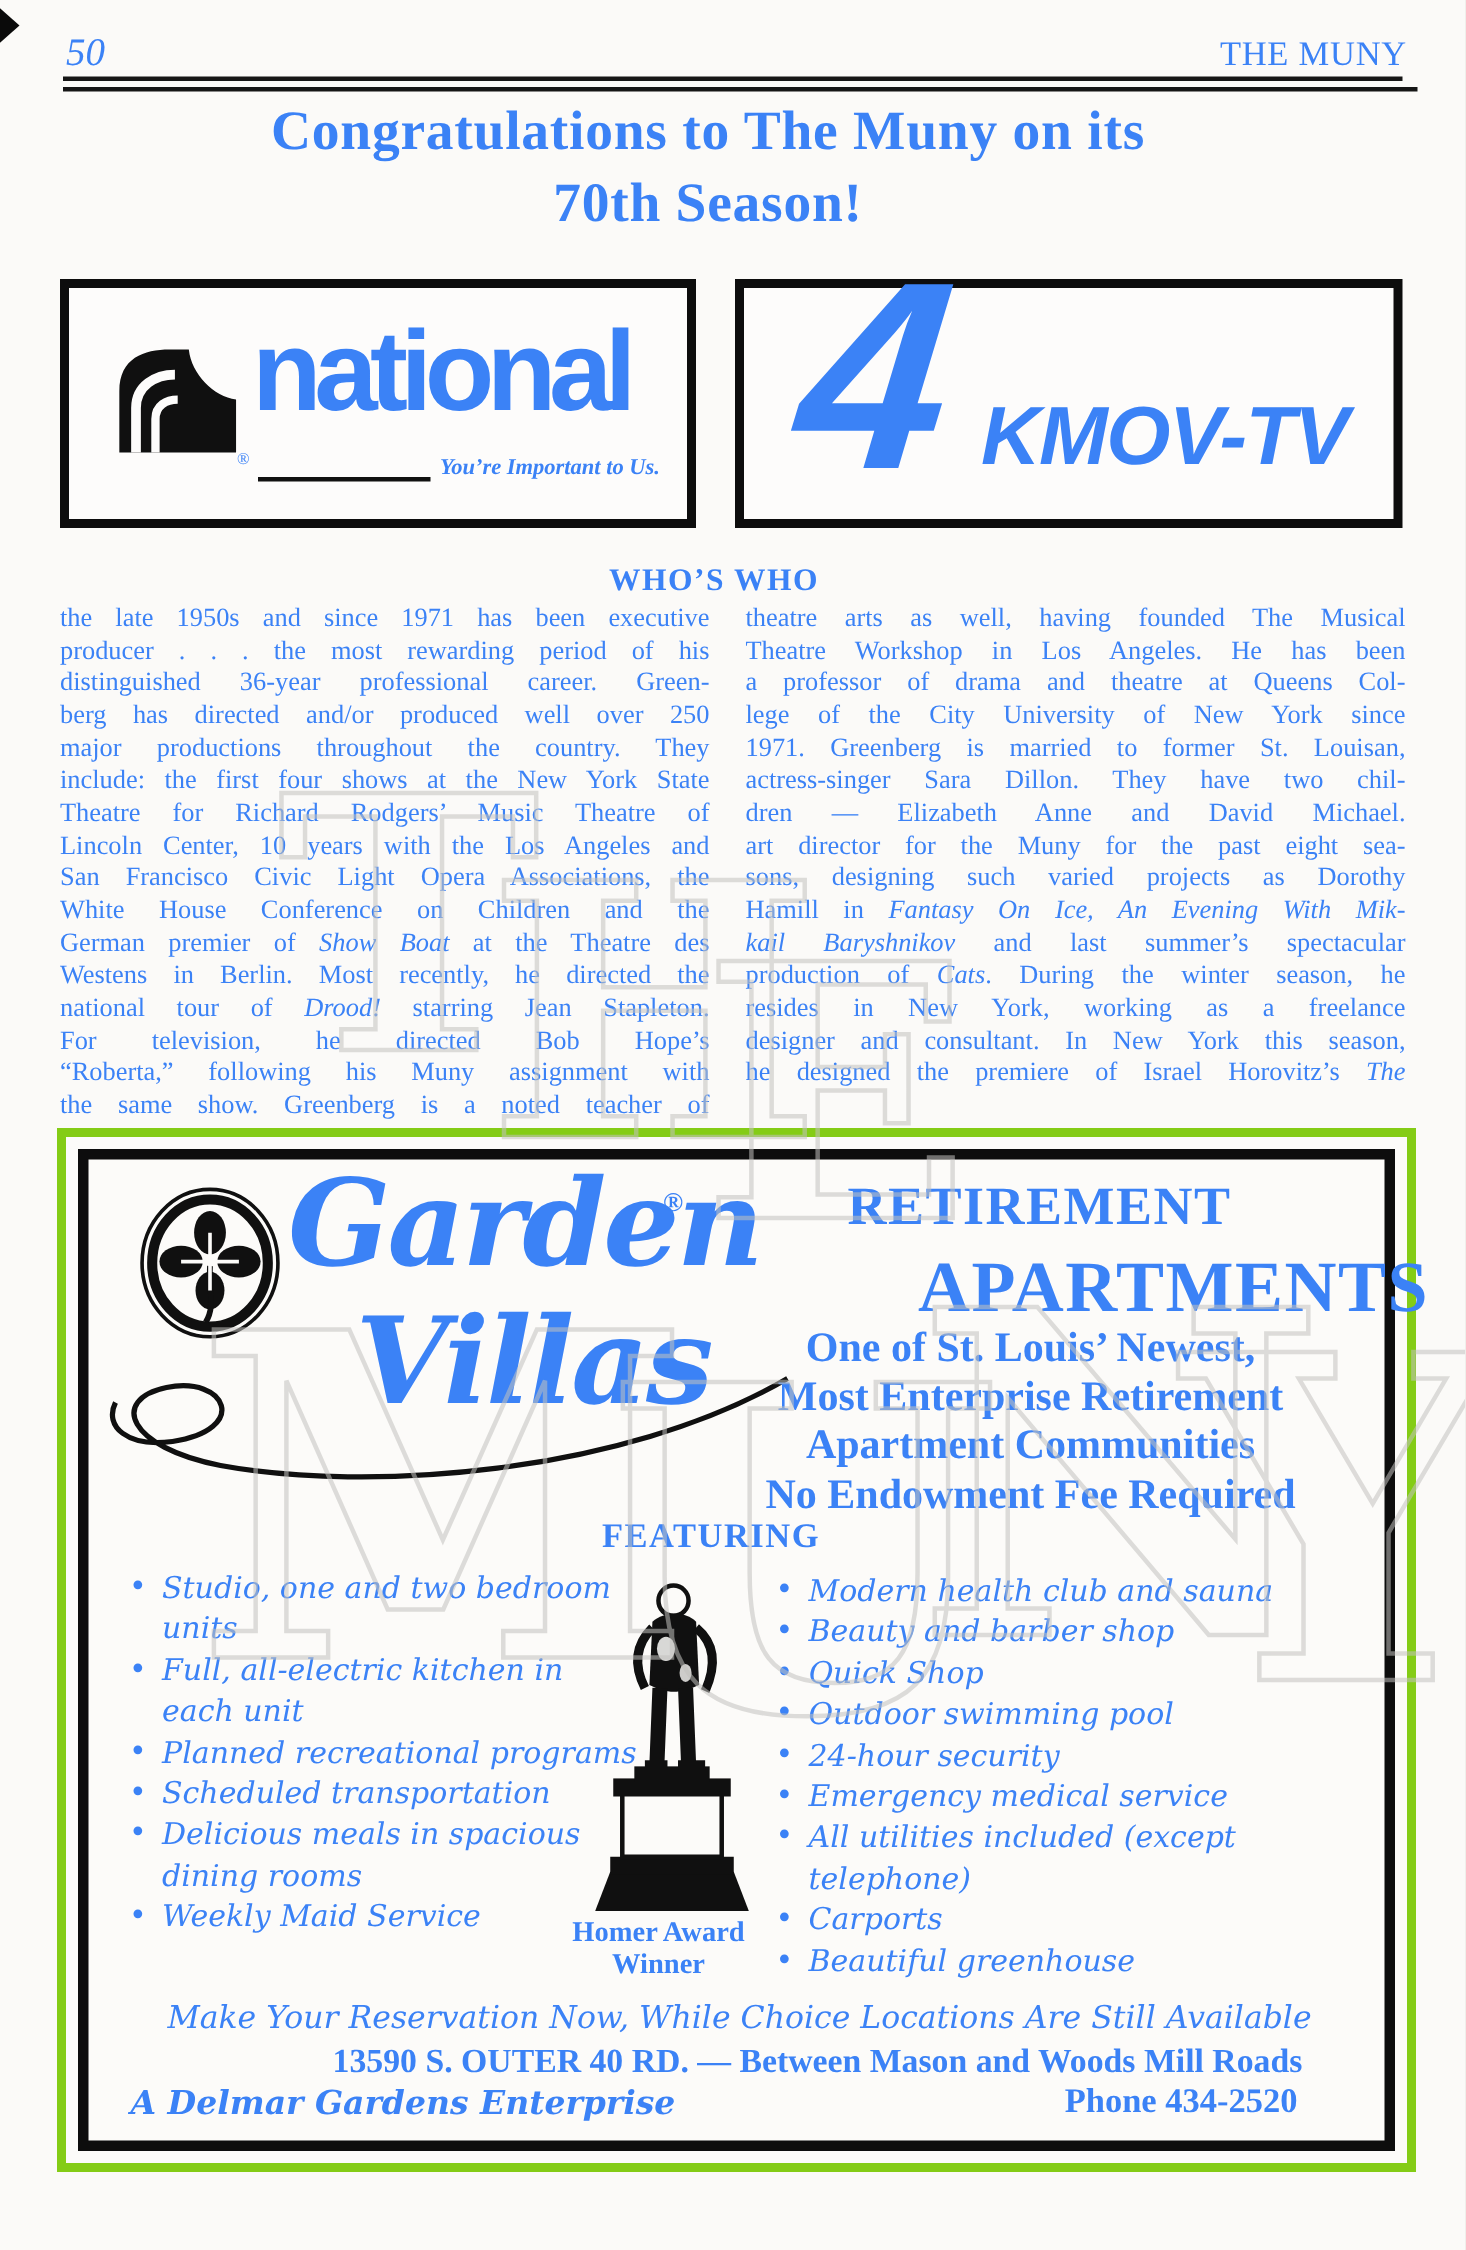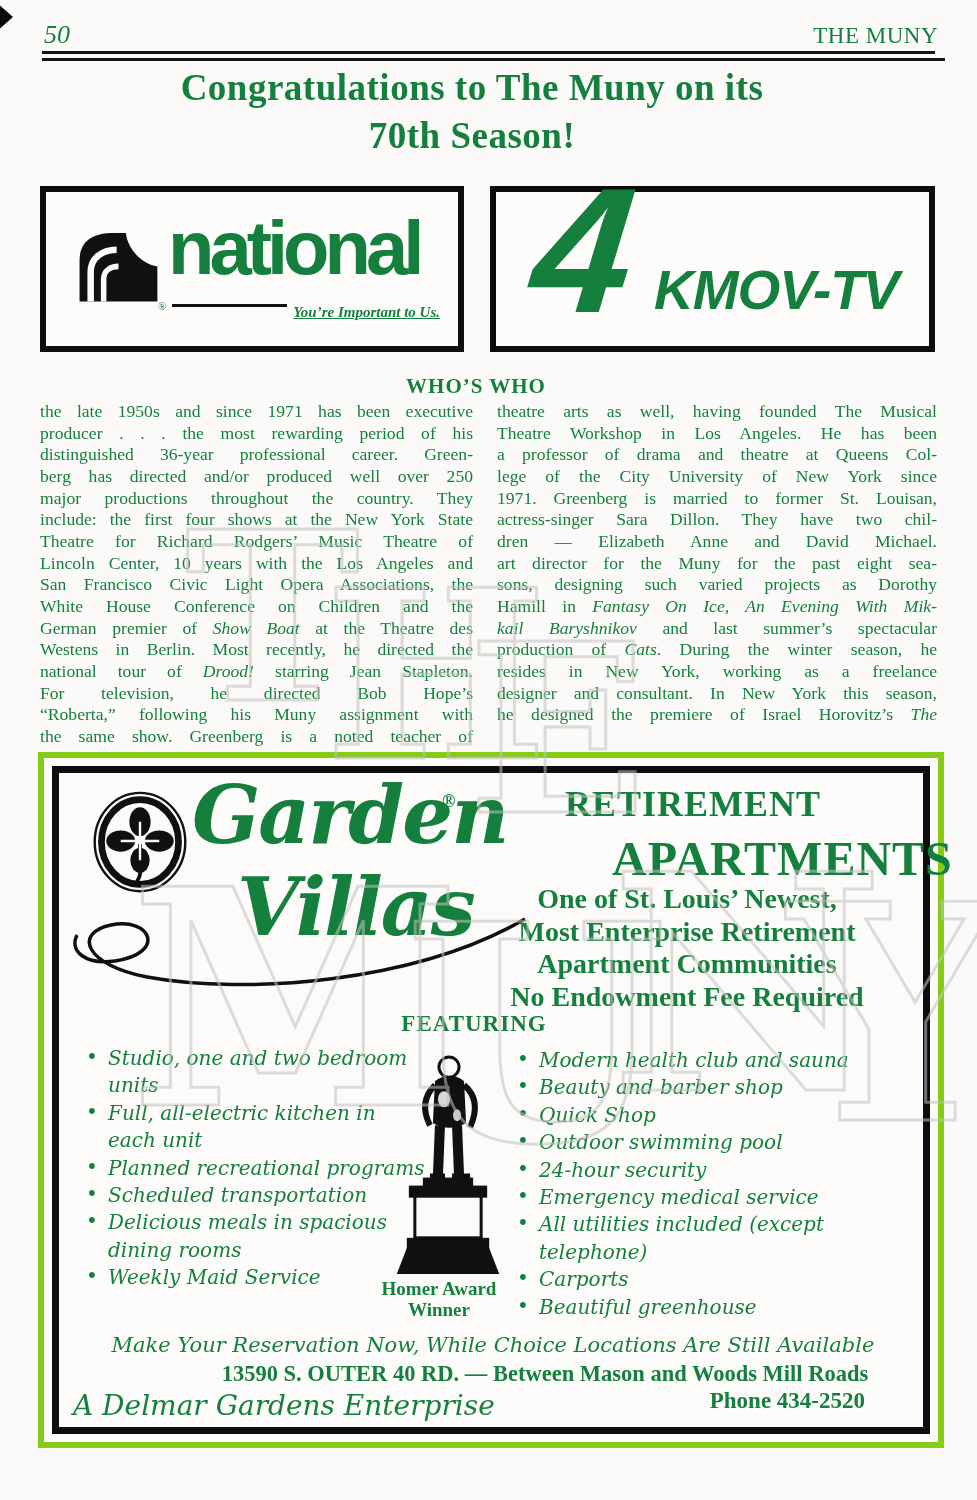--- a/index.html
+++ b/index.html
@@ -1,16 +1,16 @@
 <!DOCTYPE html>
 <html><head>
 <meta charset="utf-8">
 <style>
   html,body{margin:0;padding:0;background:#e8e6e2;}
-  .page{position:relative;width:977px;height:1500px;background:#fbfaf8;color:#15803d;
+  .page{position:relative;width:977px;height:1500px;background:#fbfaf8;color:#3b82f6;
         font-family:"Liberation Serif", serif;overflow:hidden;}
 
   
   .corner-mark{position:absolute;left:-4px;top:2px;width:0;height:0;
     border-top:15px solid transparent;border-bottom:15px solid transparent;border-left:17px solid #0a0a0a;}
   .folio{position:absolute;left:44px;top:20px;font-style:italic;font-size:26px;}
   .hdr-brand{position:absolute;left:770px;top:23px;width:168px;text-align:right;font-size:23px;letter-spacing:.5px;}
   .rule{position:absolute;background:#161616;height:3px;}
   .rule1{left:42px;top:51px;width:893px;}
   .rule2{left:42px;top:58px;width:903px;height:2.5px;}
@@ -19,21 +19,21 @@
     font-weight:bold;font-size:37px;line-height:48px;letter-spacing:.5px;}
 
   
   .sponsor-box{position:absolute;border:6px solid #0d0d0d;background:#fdfcfb;box-sizing:border-box;}
   .box-national{left:40px;top:186px;width:424px;height:166px;}
   .box-kmov{left:490px;top:186px;width:445px;height:166px;}
   .nat-mark{position:absolute;left:28px;top:32px;}
   .nat-reg{position:absolute;left:112px;top:108px;font-size:11px;}
   .nat-word{position:absolute;left:122px;top:18px;font-family:"Liberation Sans",sans-serif;
     font-weight:700;font-size:76px;letter-spacing:-5px;line-height:76px;}
-  .nat-tagrow{position:absolute;left:126px;top:112px;width:268px;display:flex;align-items:flex-start;text-decoration:underline;}
+  .nat-tagrow{position:absolute;left:126px;top:112px;width:268px;display:flex;align-items:flex-end;}
   .nat-rule{flex:1;height:3px;background:#111;margin-right:6px;}
   .nat-tag{font-weight:bold;font-style:italic;font-size:15px;white-space:nowrap;}
   .kmov-4{position:absolute;left:38px;top:-30px;font-family:"Liberation Sans",sans-serif;
     font-weight:900;font-style:italic;font-size:178px;line-height:178px;transform:skewX(-6deg);}
   .kmov-call{position:absolute;left:158px;top:66px;font-family:"Liberation Sans",sans-serif;
     font-weight:900;font-style:italic;font-size:55px;letter-spacing:-1px;}
 
   
   .whoswho{position:absolute;left:0;top:374px;width:952px;text-align:center;
     font-weight:bold;font-size:21px;letter-spacing:1px;}
@@ -72,22 +72,22 @@
   .blt{position:absolute;left:2px;top:-1px;font-style:normal;}
 
   .trophy{position:absolute;left:333px;top:268px;}
   .award-cap{position:absolute;left:295px;top:505px;width:170px;text-align:center;
     font-weight:bold;font-size:19px;line-height:21px;}
 
   .ad-resv{position:absolute;left:0;top:560px;width:868px;text-align:center;
     font-family:"DejaVu Serif",serif;font-style:italic;font-size:21px;}
   .ad-addr{position:absolute;left:0;top:588px;width:972px;text-align:center;
     font-weight:bold;font-size:22.5px;}
-  .ad-co{position:absolute;left:14px;top:616px;font-family:"DejaVu Serif",serif;
-    font-style:italic;font-size:28px;}
+  .ad-co{position:absolute;left:28px;top:616px;font-family:"DejaVu Serif",serif;
+    font-style:italic;font-size:22px;font-weight:bold;}
   .ad-phone{position:absolute;right:62px;top:615px;font-weight:bold;font-size:23px;}
 
   
   .watermark{position:absolute;left:0;top:0;pointer-events:none;opacity:.55;z-index:30;}
   .watermark text{font-family:"DejaVu Serif",serif;font-weight:bold;fill:none;
     stroke:#c3c2bf;stroke-width:3px;}
 </style>
 </head>
 <body>
 

